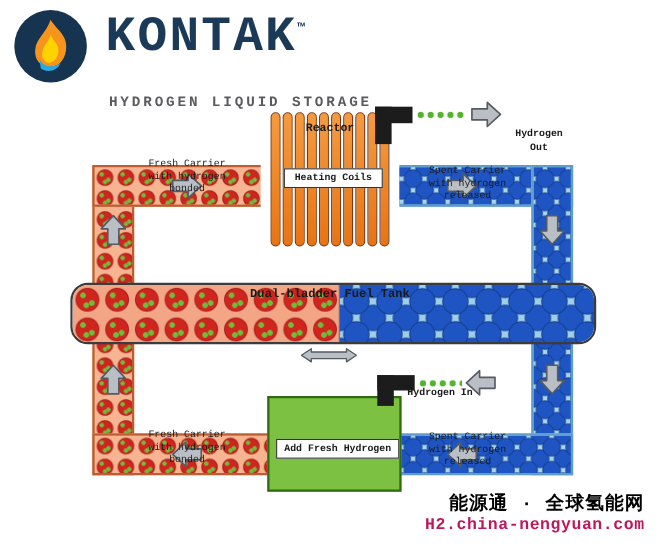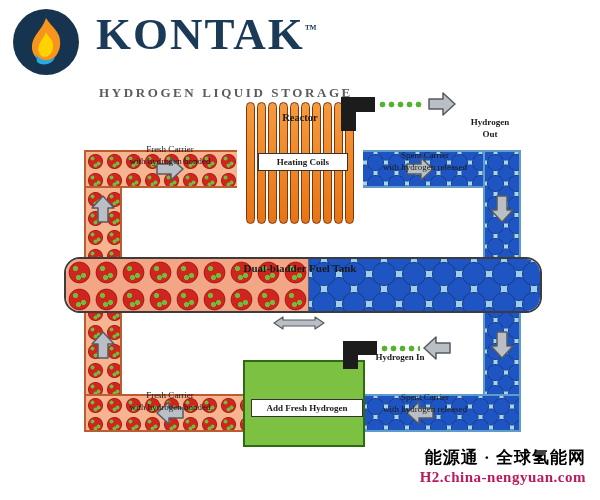--- a/index.html
+++ b/index.html
@@ -1,17 +1,17 @@
 <!DOCTYPE html>
 <html><head>
 <meta charset="utf-8">
 <style>
   html,body{margin:0;padding:0;background:#fff;}
   .page{position:relative;width:600px;height:492px;background:#fff;overflow:hidden;
-        font-family:Liberation Serif, serif;color:#1a1a1a;}
+        font-family:Liberation Mono, monospace;color:#1a1a1a;}
 
   
   .logo{position:absolute;left:12px;top:8px;width:68px;height:68px;}
   .brand{position:absolute;left:96px;top:8px;font-size:45px;font-weight:bold;
          color:#1b3a57;letter-spacing:2px;}
   .brand sup{font-size:12px;letter-spacing:0;}
   .subtitle{position:absolute;left:99px;top:61px;font-size:13px;font-weight:bold;
             letter-spacing:2.6px;color:#5a5b5e;margin-top:24px;}
 
   

